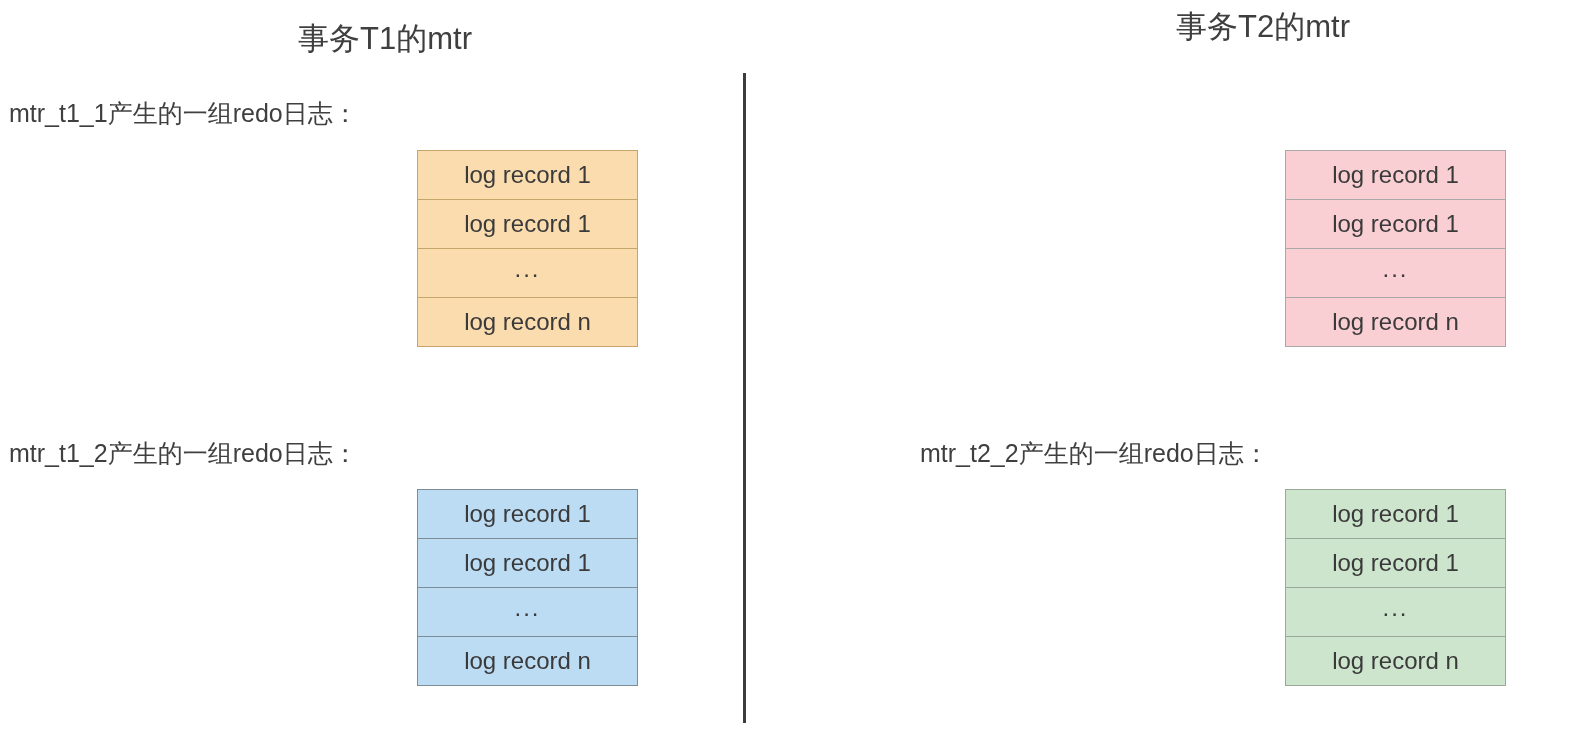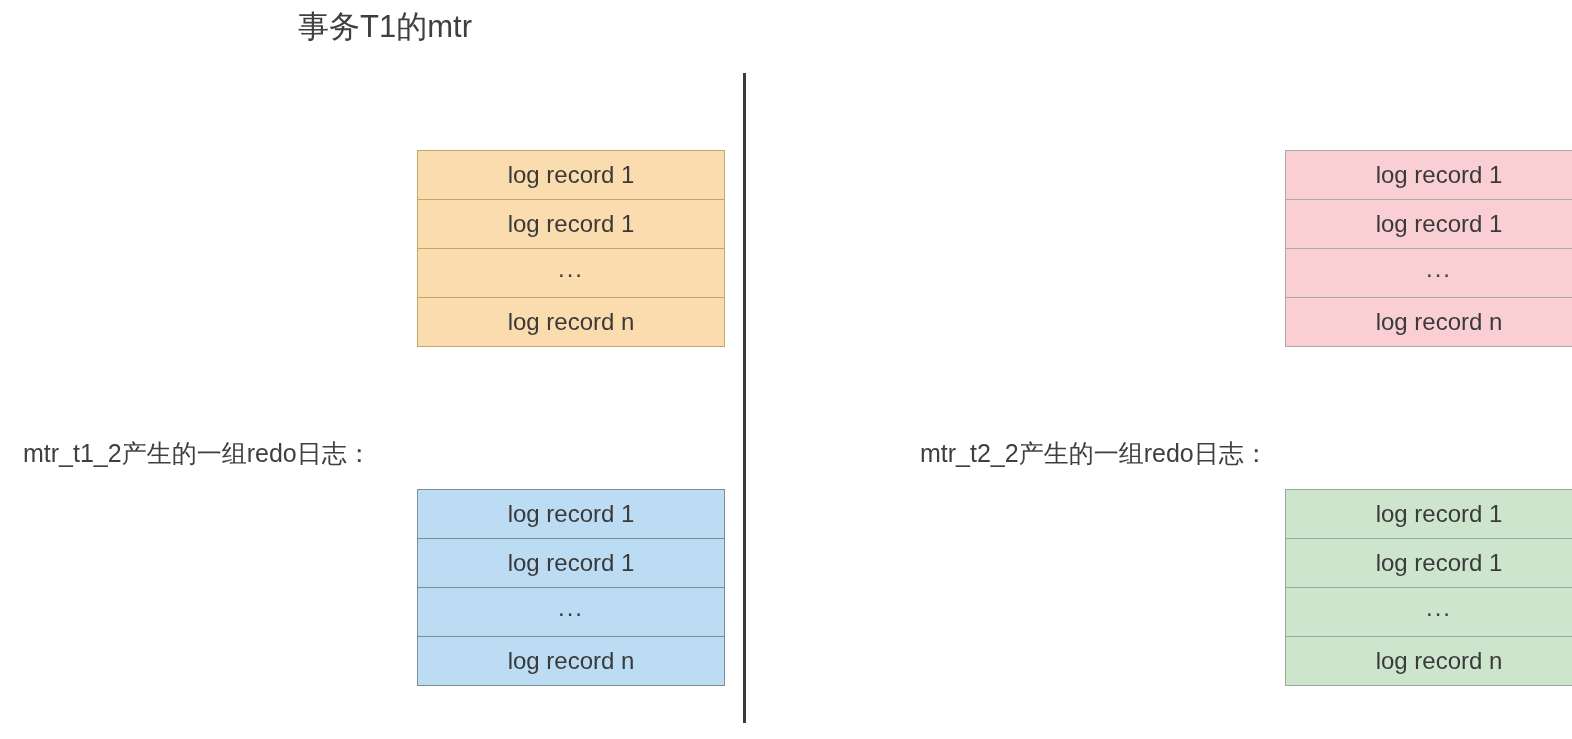--- a/index.html
+++ b/index.html
@@ -22,48 +22,48 @@
 
   .col-title {
     position: absolute;
     font-size: 31px;
     line-height: 1;
     color: #3f3f3f;
     white-space: nowrap;
     text-align: center;
     font-weight: 400;
   }
-  #title-t1 { left: 185px; top: 11px; width: 400px; }
+  #title-t1 { left: 185px; top: 23px; width: 400px; }
   #title-t2 { left: 1063px; top: 11px; width: 400px; }
 
   .group-label {
     position: absolute;
     font-size: 25px;
     line-height: 1;
     color: #3f3f3f;
     white-space: nowrap;
     font-weight: 400;
   }
   #label-t1-1 { left: 9px;   top: 101px; }
-  #label-t1-2 { left: 23px;   top: 441px; }
+  #label-t1-2 { left: 9px;   top: 441px; }
   #label-t2-1 { left: 878px; top: 101px; }
   #label-t2-2 { left: 920px; top: 441px; }
 
   .divider {
     position: absolute;
     left: 743px;
     top: 73px;
     width: 3px;
     height: 650px;
     background: #3c3c3c;
   }
 
   .stack {
     position: absolute;
-    width: 308px;
+    width: 221px;
     box-sizing: border-box;
     display: flex;
     flex-direction: column;
   }
   .stack .row {
     height: 50px;
     box-sizing: border-box;
     display: flex;
     align-items: center;
     justify-content: center;
@@ -92,23 +92,25 @@
   #stack-t2-1 { left: 1285px; top: 150px; }
   #stack-t2-2 { left: 1285px; top: 489px; }
 </style>
 </head>
 <body>
 
 <div id="canvas">
 
   <div class="col-title" id="title-t1">事务T1的mtr</div>
 
+  <div class="col-title" id="title-t2">事务T2的mtr</div>
 
   <div class="divider"></div>
 
+  <div class="group-label" id="label-t1-1">mtr_t1_1产生的一组redo日志：</div>
 
   <div class="group-label" id="label-t1-2">mtr_t1_2产生的一组redo日志：</div>
 
 
   <div class="group-label" id="label-t2-2">mtr_t2_2产生的一组redo日志：</div>
 
   <div class="stack orange" id="stack-t1-1">
     <div class="row">log record 1</div>
     <div class="row">log record 1</div>
     <div class="row ellipsis">...</div>

